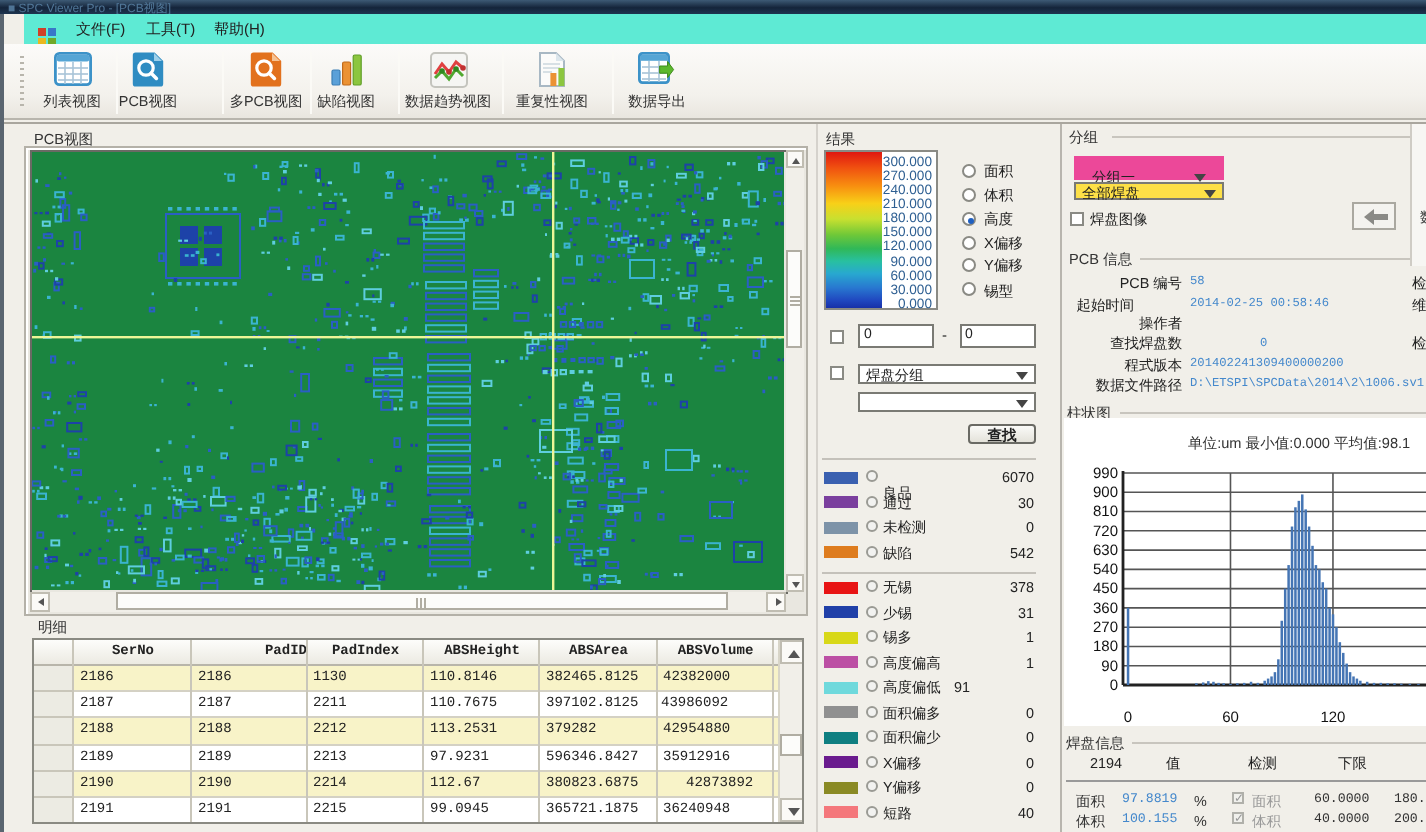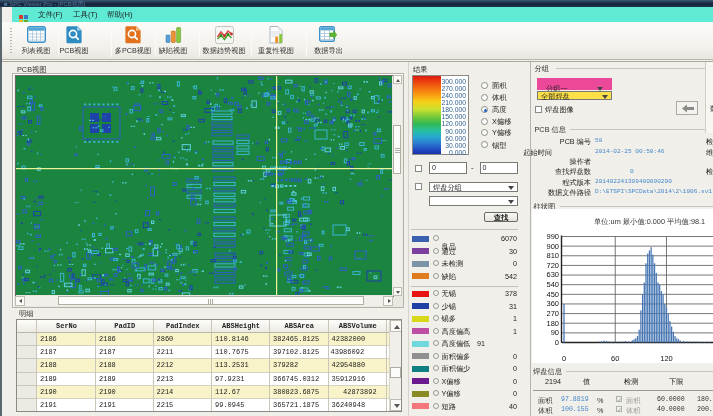--- a/index.html
+++ b/index.html
@@ -1295,30 +1295,30 @@
     </div>
 <div style="position:absolute;left:43px;top:0;width:306px;height:9px;background:#fcfcfa;border:1px solid #b0ada2">
       <div style="position:absolute;left:149px;top:2px;width:1px;height:5px;background:#b0ada2;box-shadow:2px 0 0 #b0ada2,4px 0 0 #b0ada2"></div>
     </div>
 </div>
 <div style="position:absolute;left:19px;top:308.5px;font-size:7.3px;color:#333">明细</div>
 <div style="position:absolute;left:16px;top:319px;width:386px;height:93px;border:1px solid #8a8a82;background:#fff;overflow:hidden">
     <div style="position:absolute;left:0;top:0;height:13px;width:384px;background:linear-gradient(180deg,#fdfdfb,#eceae2);border-bottom:1px solid #b8b5aa"></div>
     <div style="position:absolute;left:0px;top:0;width:20px;height:13px;font:bold 7px 'Liberation Mono',monospace;color:#222;text-align:center;line-height:13px"></div>
     <div style="position:absolute;left:20px;top:0;width:59px;height:13px;font:bold 7px 'Liberation Mono',monospace;color:#222;text-align:center;line-height:13px">SerNo</div>
-    <div style="position:absolute;left:79px;top:0;width:57.5px;height:13px;font:bold 7px 'Liberation Mono',monospace;color:#222;text-align:center;line-height:13px">PadID</div>
+    <div style="position:absolute;left:79px;top:0;width:57.5px;height:13px;font:bold 7px 'Liberation Mono',monospace;color:#222;text-align:right;line-height:13px">PadID</div>
     <div style="position:absolute;left:136.5px;top:0;width:58.5px;height:13px;font:bold 7px 'Liberation Mono',monospace;color:#222;text-align:center;line-height:13px">PadIndex</div>
     <div style="position:absolute;left:195.0px;top:0;width:58px;height:13px;font:bold 7px 'Liberation Mono',monospace;color:#222;text-align:center;line-height:13px">ABSHeight</div>
     <div style="position:absolute;left:253.0px;top:0;width:58.5px;height:13px;font:bold 7px 'Liberation Mono',monospace;color:#222;text-align:center;line-height:13px">ABSArea</div>
     <div style="position:absolute;left:311.5px;top:0;width:58.5px;height:13px;font:bold 7px 'Liberation Mono',monospace;color:#222;text-align:center;line-height:13px">ABSVolume</div>
     <div style="position:absolute;left:0;top:13.0px;width:372px;height:13.2px;background:#f8f3c8;border-bottom:1px solid #d4d1c4"></div>
     <div style="position:absolute;left:0;top:13.0px;width:20px;height:13.2px;background:#ecebe3;border-bottom:1px solid #c9c6ba"></div>
     <div style="position:absolute;left:20px;top:13.0px;width:55px;height:13.2px;font:7px 'Liberation Mono',monospace;color:#222;line-height:13px;padding-left:3px;overflow:hidden">2186</div>
     <div style="position:absolute;left:79px;top:13.0px;width:53.5px;height:13.2px;font:7px 'Liberation Mono',monospace;color:#222;line-height:13px;padding-left:3px;overflow:hidden">2186</div>
-    <div style="position:absolute;left:136.5px;top:13.0px;width:54.5px;height:13.2px;font:7px 'Liberation Mono',monospace;color:#222;line-height:13px;padding-left:3px;overflow:hidden">2860</div>
+    <div style="position:absolute;left:136.5px;top:13.0px;width:54.5px;height:13.2px;font:7px 'Liberation Mono',monospace;color:#222;line-height:13px;padding-left:3px;overflow:hidden">1130</div>
     <div style="position:absolute;left:195.0px;top:13.0px;width:54px;height:13.2px;font:7px 'Liberation Mono',monospace;color:#222;line-height:13px;padding-left:3px;overflow:hidden">110.8146</div>
     <div style="position:absolute;left:253.0px;top:13.0px;width:54.5px;height:13.2px;font:7px 'Liberation Mono',monospace;color:#222;line-height:13px;padding-left:3px;overflow:hidden">382465.8125</div>
     <div style="position:absolute;left:311.5px;top:13.0px;width:54.5px;height:13.2px;font:7px 'Liberation Mono',monospace;color:#222;line-height:13px;padding-left:3px;overflow:hidden">42382000</div>
     <div style="position:absolute;left:0;top:26.2px;width:372px;height:13.2px;background:#ffffff;border-bottom:1px solid #d4d1c4"></div>
     <div style="position:absolute;left:0;top:26.2px;width:20px;height:13.2px;background:#ecebe3;border-bottom:1px solid #c9c6ba"></div>
     <div style="position:absolute;left:20px;top:26.2px;width:55px;height:13.2px;font:7px 'Liberation Mono',monospace;color:#222;line-height:13px;padding-left:3px;overflow:hidden">2187</div>
     <div style="position:absolute;left:79px;top:26.2px;width:53.5px;height:13.2px;font:7px 'Liberation Mono',monospace;color:#222;line-height:13px;padding-left:3px;overflow:hidden">2187</div>
     <div style="position:absolute;left:136.5px;top:26.2px;width:54.5px;height:13.2px;font:7px 'Liberation Mono',monospace;color:#222;line-height:13px;padding-left:3px;overflow:hidden">2211</div>
     <div style="position:absolute;left:195.0px;top:26.2px;width:54px;height:13.2px;font:7px 'Liberation Mono',monospace;color:#222;line-height:13px;padding-left:3px;overflow:hidden">110.7675</div>
     <div style="position:absolute;left:253.0px;top:26.2px;width:54.5px;height:13.2px;font:7px 'Liberation Mono',monospace;color:#222;line-height:13px;padding-left:3px;overflow:hidden">397102.8125</div>
@@ -1330,21 +1330,21 @@
     <div style="position:absolute;left:136.5px;top:39.4px;width:54.5px;height:13.2px;font:7px 'Liberation Mono',monospace;color:#222;line-height:13px;padding-left:3px;overflow:hidden">2212</div>
     <div style="position:absolute;left:195.0px;top:39.4px;width:54px;height:13.2px;font:7px 'Liberation Mono',monospace;color:#222;line-height:13px;padding-left:3px;overflow:hidden">113.2531</div>
     <div style="position:absolute;left:253.0px;top:39.4px;width:54.5px;height:13.2px;font:7px 'Liberation Mono',monospace;color:#222;line-height:13px;padding-left:3px;overflow:hidden">379282</div>
     <div style="position:absolute;left:311.5px;top:39.4px;width:54.5px;height:13.2px;font:7px 'Liberation Mono',monospace;color:#222;line-height:13px;padding-left:3px;overflow:hidden">42954880</div>
     <div style="position:absolute;left:0;top:52.6px;width:372px;height:13.2px;background:#ffffff;border-bottom:1px solid #d4d1c4"></div>
     <div style="position:absolute;left:0;top:52.6px;width:20px;height:13.2px;background:#ecebe3;border-bottom:1px solid #c9c6ba"></div>
     <div style="position:absolute;left:20px;top:52.6px;width:55px;height:13.2px;font:7px 'Liberation Mono',monospace;color:#222;line-height:13px;padding-left:3px;overflow:hidden">2189</div>
     <div style="position:absolute;left:79px;top:52.6px;width:53.5px;height:13.2px;font:7px 'Liberation Mono',monospace;color:#222;line-height:13px;padding-left:3px;overflow:hidden">2189</div>
     <div style="position:absolute;left:136.5px;top:52.6px;width:54.5px;height:13.2px;font:7px 'Liberation Mono',monospace;color:#222;line-height:13px;padding-left:3px;overflow:hidden">2213</div>
     <div style="position:absolute;left:195.0px;top:52.6px;width:54px;height:13.2px;font:7px 'Liberation Mono',monospace;color:#222;line-height:13px;padding-left:3px;overflow:hidden">97.9231</div>
-    <div style="position:absolute;left:253.0px;top:52.6px;width:54.5px;height:13.2px;font:7px 'Liberation Mono',monospace;color:#222;line-height:13px;padding-left:3px;overflow:hidden">366745.0312</div>
+    <div style="position:absolute;left:253.0px;top:52.6px;width:54.5px;height:13.2px;font:7px 'Liberation Mono',monospace;color:#222;line-height:13px;padding-left:3px;overflow:hidden">596346.8427</div>
     <div style="position:absolute;left:311.5px;top:52.6px;width:54.5px;height:13.2px;font:7px 'Liberation Mono',monospace;color:#222;line-height:13px;padding-left:3px;overflow:hidden">35912916</div>
     <div style="position:absolute;left:0;top:65.8px;width:372px;height:13.2px;background:#f8f3c8;border-bottom:1px solid #d4d1c4"></div>
     <div style="position:absolute;left:0;top:65.8px;width:20px;height:13.2px;background:#ecebe3;border-bottom:1px solid #c9c6ba"></div>
     <div style="position:absolute;left:20px;top:65.8px;width:55px;height:13.2px;font:7px 'Liberation Mono',monospace;color:#222;line-height:13px;padding-left:3px;overflow:hidden">2190</div>
     <div style="position:absolute;left:79px;top:65.8px;width:53.5px;height:13.2px;font:7px 'Liberation Mono',monospace;color:#222;line-height:13px;padding-left:3px;overflow:hidden">2190</div>
     <div style="position:absolute;left:136.5px;top:65.8px;width:54.5px;height:13.2px;font:7px 'Liberation Mono',monospace;color:#222;line-height:13px;padding-left:3px;overflow:hidden">2214</div>
     <div style="position:absolute;left:195.0px;top:65.8px;width:54px;height:13.2px;font:7px 'Liberation Mono',monospace;color:#222;line-height:13px;padding-left:3px;overflow:hidden">112.67</div>
     <div style="position:absolute;left:253.0px;top:65.8px;width:54.5px;height:13.2px;font:7px 'Liberation Mono',monospace;color:#222;line-height:13px;padding-left:3px;overflow:hidden">380823.6875</div>
     <div style="position:absolute;left:307px;top:65.8px;width:54.5px;height:13.2px;font:7px 'Liberation Mono',monospace;color:#222;line-height:13px;padding-left:19px;overflow:hidden">42873892</div>
     <div style="position:absolute;left:0;top:79.0px;width:372px;height:13.2px;background:#ffffff;border-bottom:1px solid #d4d1c4"></div>
@@ -1492,21 +1492,21 @@
 <div style="position:absolute;left:545px;top:105.2px;font-size:7.2px;color:#222">焊盘图像</div>
 <div style="position:absolute;left:676px;top:101px;width:22px;height:13.5px;border:1px solid #aaa8a0;background:#f4f3ef">
 <svg width="20" height="11" viewBox="0 0 20 11" style="position:absolute;left:1px;top:1px">
       <path d="M9 1.5 L4 5.5 L9 9.5 L9 7 L16 7 L16 4 L9 4 Z" fill="#8a8a86"></path>
     </svg>
   </div>
 <div style="position:absolute;left:534.5px;top:125px;font-size:7.3px;color:#333">PCB 信息</div>
 <div style="position:absolute;left:570px;top:129px;width:143px;height:1px;background:#c8c5be"></div>
 <div style="position:absolute;left:500px;top:136.7px;width:91px;text-align:right;font-size:7.2px;color:#222;line-height:9px;white-space:nowrap">PCB 编号</div>
 <div style="position:absolute;left:595px;top:137.0px;font:6.1px 'Liberation Mono',monospace;color:#4488cc;line-height:8px;white-space:nowrap">58</div>
-<div style="position:absolute;left:492px;top:147.5px;width:91px;text-align:center;font-size:7.2px;color:#222;line-height:9px;white-space:nowrap">起始时间</div>
+<div style="position:absolute;left:476px;top:147.5px;width:91px;text-align:right;font-size:7.2px;color:#222;line-height:9px;white-space:nowrap">起始时间</div>
 <div style="position:absolute;left:595px;top:147.8px;font:6.1px 'Liberation Mono',monospace;color:#4488cc;line-height:8px;white-space:nowrap">2014-02-25 00:58:46</div>
 <div style="position:absolute;left:500px;top:157.0px;width:91px;text-align:right;font-size:7.2px;color:#222;line-height:9px;white-space:nowrap">操作者</div>
 <div style="position:absolute;left:500px;top:167.2px;width:91px;text-align:right;font-size:7.2px;color:#222;line-height:9px;white-space:nowrap">查找焊盘数</div>
 <div style="position:absolute;left:630px;top:167.5px;font:6.1px 'Liberation Mono',monospace;color:#4488cc;line-height:8px;white-space:nowrap">0</div>
 <div style="position:absolute;left:500px;top:177.5px;width:91px;text-align:right;font-size:7.2px;color:#222;line-height:9px;white-space:nowrap">程式版本</div>
 <div style="position:absolute;left:595px;top:177.8px;font:6.1px 'Liberation Mono',monospace;color:#4488cc;line-height:8px;white-space:nowrap">201402241309400000200</div>
 <div style="position:absolute;left:500px;top:187.7px;width:91px;text-align:right;font-size:7.2px;color:#222;line-height:9px;white-space:nowrap">数据文件路径</div>
 <div style="position:absolute;left:595px;top:188.0px;font:6.1px 'Liberation Mono',monospace;color:#4488cc;line-height:8px;white-space:nowrap">D:\ETSPI\SPCData\2014\2\1006.sv1</div>
 <div style="position:absolute;left:705px;top:62px;width:8px;height:71px;background:#f7f6f3;border-left:1px solid #cfccc5"></div>
 <div style="position:absolute;left:706px;top:136.7px;font-size:7.2px;color:#222;white-space:nowrap">检测</div>

